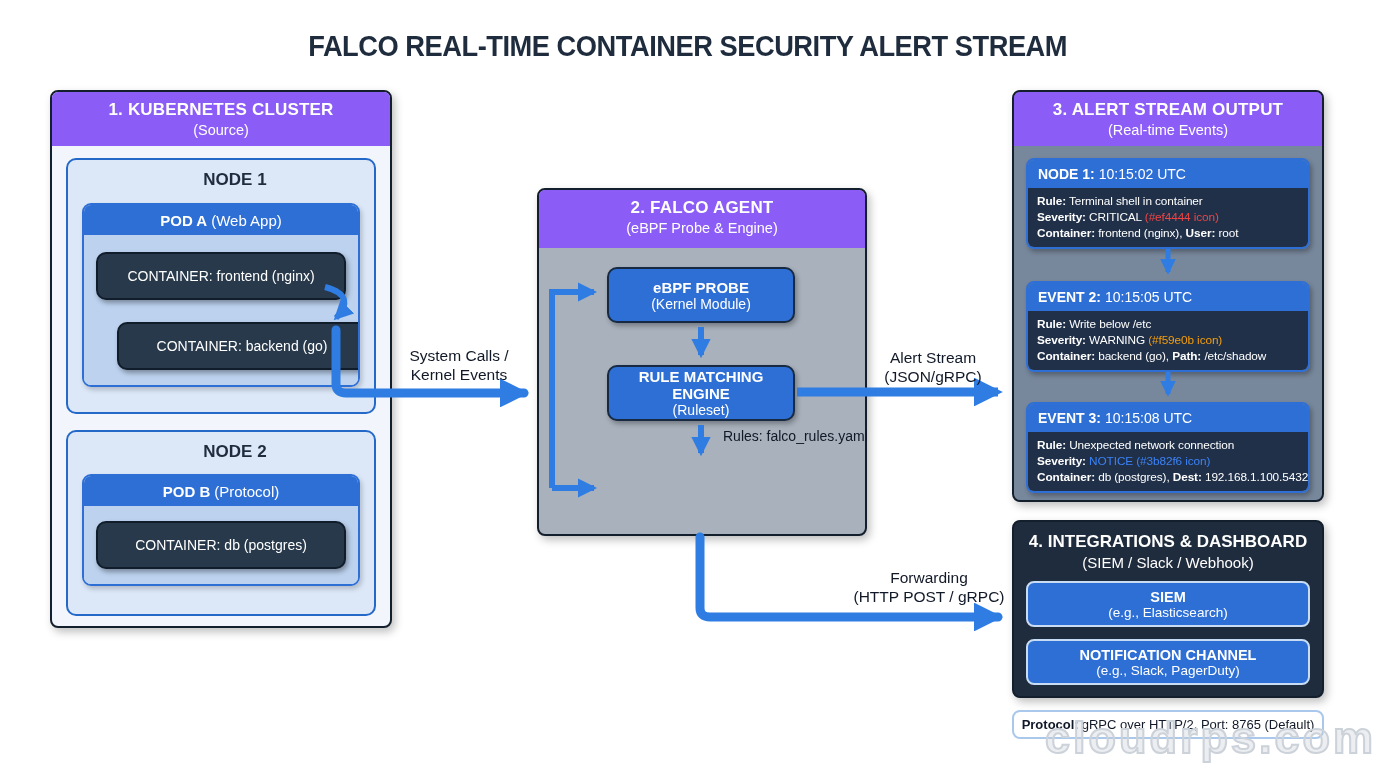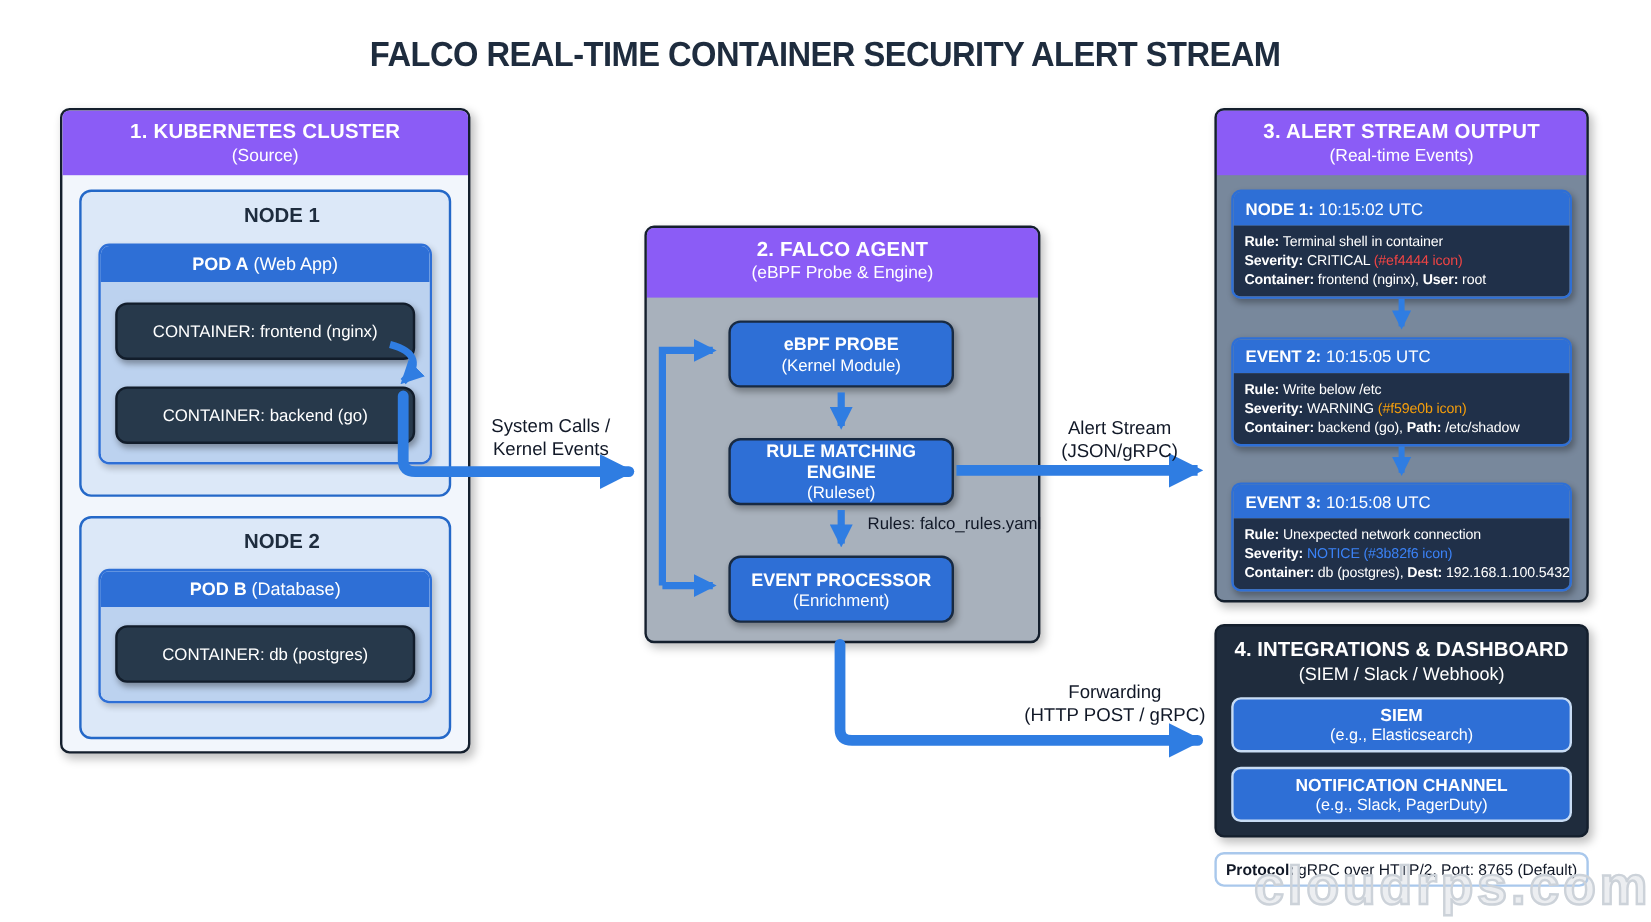--- a/index.html
+++ b/index.html
@@ -25,21 +25,21 @@
   .node1 { left:14px; top:66px; width:310px; height:256px; }
   .node2 { left:14px; top:338px; width:310px; height:186px; }
   .node-label { text-align:center; font-weight:700; font-size:17px; color:#1e2c3e; margin-top:10px; }
   .pod-box { position:absolute; border:2px solid #2e6fd6; border-radius:9px; overflow:hidden; box-shadow:2px 3px 5px rgba(0,0,0,0.2); }
   .pod-a { left:14px; top:43px; width:278px; height:184px; }
   .pod-b { left:14px; top:42px; width:278px; height:112px; }
   .pod-header { background:#2e6fd6; color:#fff; height:30px; display:flex; align-items:center; justify-content:center; font-size:15px; }
   .pod-header b { margin-right:4px; }
   .pod-body { position:relative; background:#bcd2ef; width:100%; height:calc(100% - 30px); }
   .container-chip { position:absolute; left:12px; width:250px; height:48px; background:#27394b; border:2px solid #121d2b; border-radius:10px; color:#fff; font-size:14px; display:flex; align-items:center; justify-content:center; box-shadow:2px 3px 5px rgba(0,0,0,0.35); }
-  .c-front { top:17px; } .c-back { top:87px; } .c-db { top:15px; }
+  .c-front { top:17px; } .c-back { top:87px;margin-left:21px; } .c-db { top:15px; }
 
   
   .agent-box { left:537px; top:188px; width:330px; height:348px; background:#a8b1bc; }
   .agent-box .box-header { height:58px; }
   .stage-box { position:absolute; left:68px; width:188px; height:56px; background:#2e6fd6; border:2px solid #182a42; border-radius:10px; color:#fff; text-align:center; display:flex; flex-direction:column; align-items:center; justify-content:center; box-shadow:2px 3px 5px rgba(0,0,0,0.3); }
   .stage-box b { font-size:15px; }
   .stage-box span { font-size:14px; }
   .st-probe { top:77px; } .st-engine { top:175px; } .st-proc { top:273px; }
 
   
@@ -98,45 +98,41 @@
         <div class="container-chip c-front">CONTAINER: frontend (nginx)</div>
         <div class="container-chip c-back">CONTAINER: backend (go)</div>
       </div>
     </div>
   </div>
   <div class="node-box node2">
     <div class="node-label">NODE 2</div>
     <div class="pod-box pod-b">
       <div class="pod-header">
         <b>POD B</b>
-        <span>(Database)</span>
+        <span>(Protocol)</span>
       </div>
       <div class="pod-body">
         <div class="container-chip c-db">CONTAINER: db (postgres)</div>
       </div>
     </div>
   </div>
 </section>
 
 <section class="abs big-box agent-box">
   <div class="box-header">
     <div class="box-title">2. FALCO AGENT</div>
     <div class="box-subtitle">(eBPF Probe &amp; Engine)</div>
   </div>
   <div class="stage-box st-probe">
     <b>eBPF PROBE</b>
     <span>(Kernel Module)</span>
   </div>
   <div class="stage-box st-engine">
     <b>RULE MATCHING ENGINE</b>
     <span>(Ruleset)</span>
-  </div>
-  <div class="stage-box st-proc">
-    <b>EVENT PROCESSOR</b>
-    <span>(Enrichment)</span>
   </div>
 </section>
 
 <section class="abs big-box alerts-box">
   <div class="box-header">
     <div class="box-title">3. ALERT STREAM OUTPUT</div>
     <div class="box-subtitle">(Real-time Events)</div>
   </div>
 
   <div class="event-card ev1">

